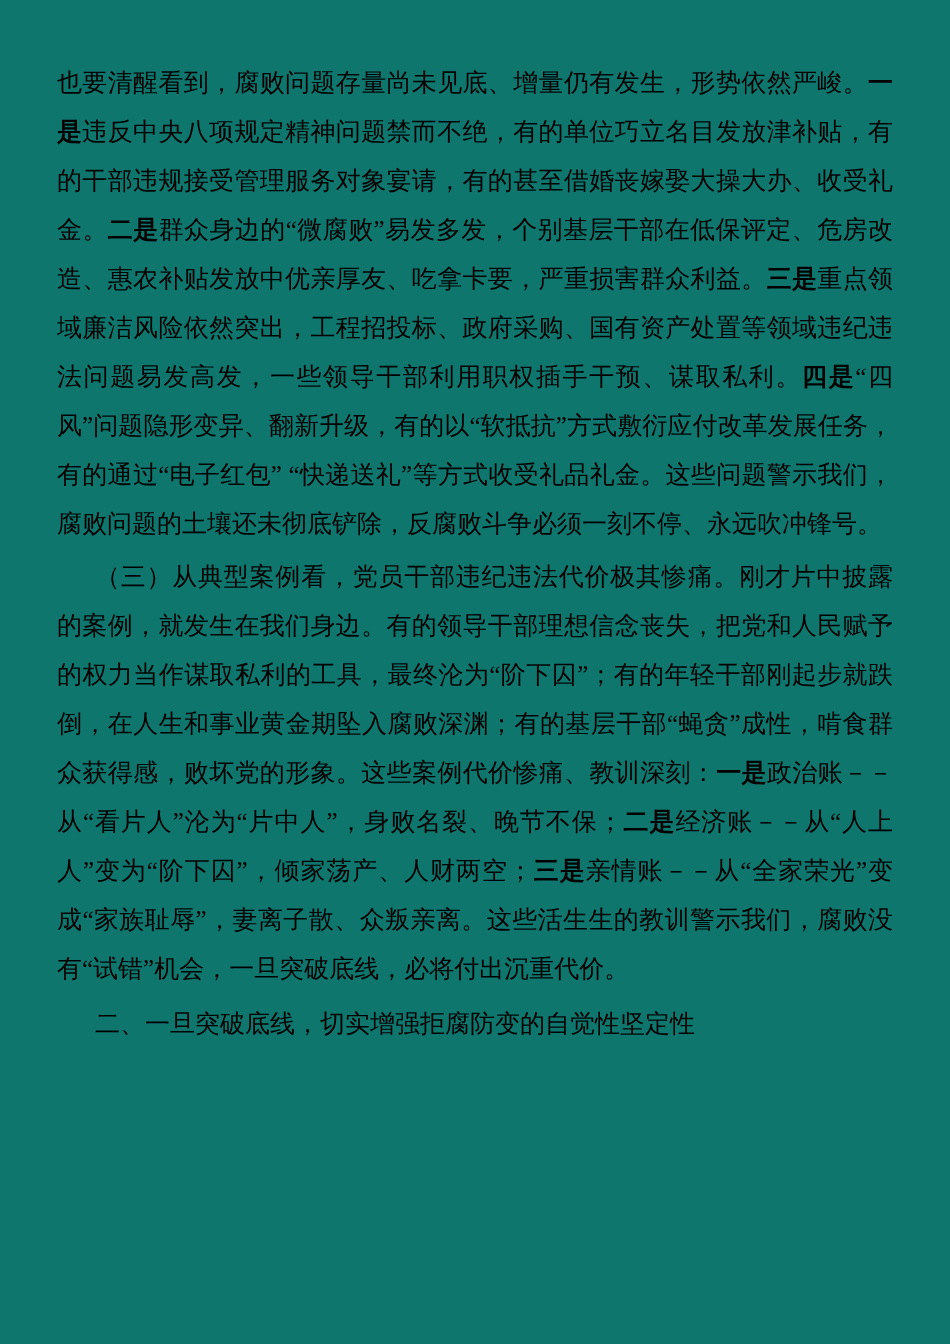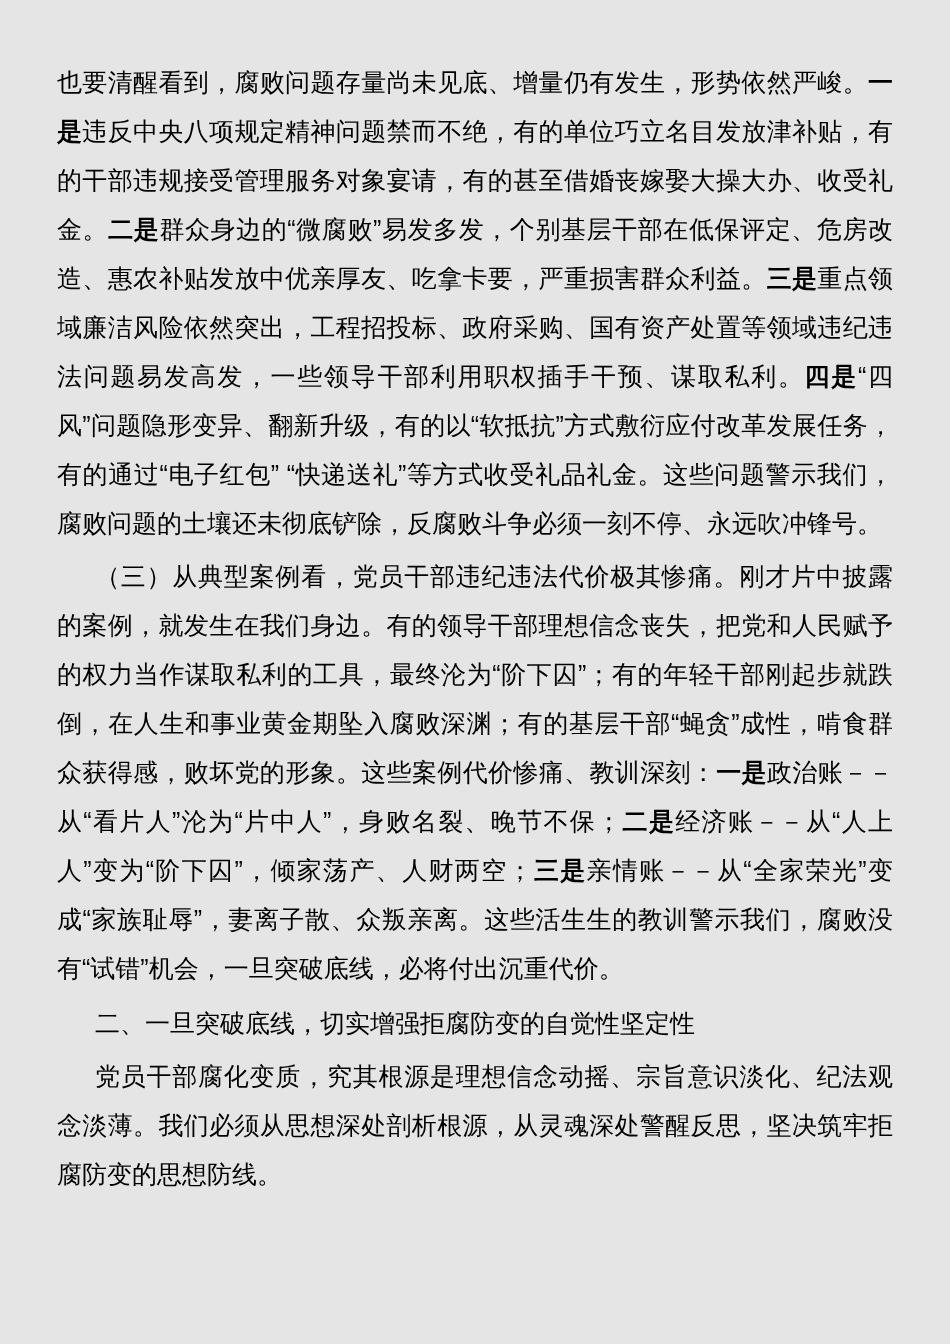--- a/index.html
+++ b/index.html
@@ -5,24 +5,24 @@
   html, body {
     margin: 0;
     padding: 0;
     background: #ffffff;
   }
   .page {
     position: relative;
     width: 950px;
     height: 1344px;
     box-sizing: border-box;
-    background: #e5e5e5;
+    background: #0f766e;
     padding: 58px 57px 0 57px;
     overflow: hidden;
-    font-family: Liberation Sans, sans-serif;
+    font-family: Liberation Serif, serif;
     font-size: 25px;
     line-height: 49px;
     color: #000000;
     text-align: justify;
     word-break: break-all;
   }
   .para {
     margin: 0 0 4px 0;
   }
   .para.indent {
@@ -40,15 +40,14 @@
 <body>
 
 <div class="page">
 
   <p class="para"><span>也要清醒看到，腐败问题存量尚未见底、增量仍有发生，形势依然严峻。</span><span class="bold-run">一是</span><span>违反中央八项规定精神问题禁而不绝，有的单位巧立名目发放津补贴，有的干部违规接受管理服务对象宴请，有的甚至借婚丧嫁娶大操大办、收受礼金。</span><span class="bold-run">二是</span><span>群众身边的“微腐败”易发多发，个别基层干部在低保评定、危房改造、惠农补贴发放中优亲厚友、吃拿卡要，严重损害群众利益。</span><span class="bold-run">三是</span><span>重点领域廉洁风险依然突出，工程招投标、政府采购、国有资产处置等领域违纪违法问题易发高发，一些领导干部利用职权插手干预、谋取私利。</span><span class="bold-run">四是</span><span>“四风”问题隐形变异、翻新升级，有的以“软抵抗”方式敷衍应付改革发展任务，有的通过“电子红包” “快递送礼”等方式收受礼品礼金。这些问题警示我们，腐败问题的土壤还未彻底铲除，反腐败斗争必须一刻不停、永远吹冲锋号。</span></p>
 
   <p class="para indent"><span>（三）从典型案例看，党员干部违纪违法代价极其惨痛。刚才片中披露的案例，就发生在我们身边。有的领导干部理想信念丧失，把党和人民赋予的权力当作谋取私利的工具，最终沦为“阶下囚”；有的年轻干部刚起步就跌倒，在人生和事业黄金期坠入腐败深渊；有的基层干部“蝇贪”成性，啃食群众获得感，败坏党的形象。这些案例代价惨痛、教训深刻：</span><span class="bold-run">一是</span><span>政治账－－从“看片人”沦为“片中人”，身败名裂、晚节不保；</span><span class="bold-run">二是</span><span>经济账－－从“人上人”变为“阶下囚”，倾家荡产、人财两空；</span><span class="bold-run">三是</span><span>亲情账－－从“全家荣光”变成“家族耻辱”，妻离子散、众叛亲离。这些活生生的教训警示我们，腐败没有“试错”机会，一旦突破底线，必将付出沉重代价。</span></p>
 
   <p class="para indent heading"><span>二、一旦突破底线，切实增强拒腐防变的自觉性坚定性</span></p>
 
-  <p class="para indent"><span>党员干部腐化变质，究其根源是理想信念动摇、宗旨意识淡化、纪法观念淡薄。我们必须从思想深处剖析根源，从灵魂深处警醒反思，坚决筑牢拒腐防变的思想防线。</span></p>
 
 </div>
 
 </body></html>

